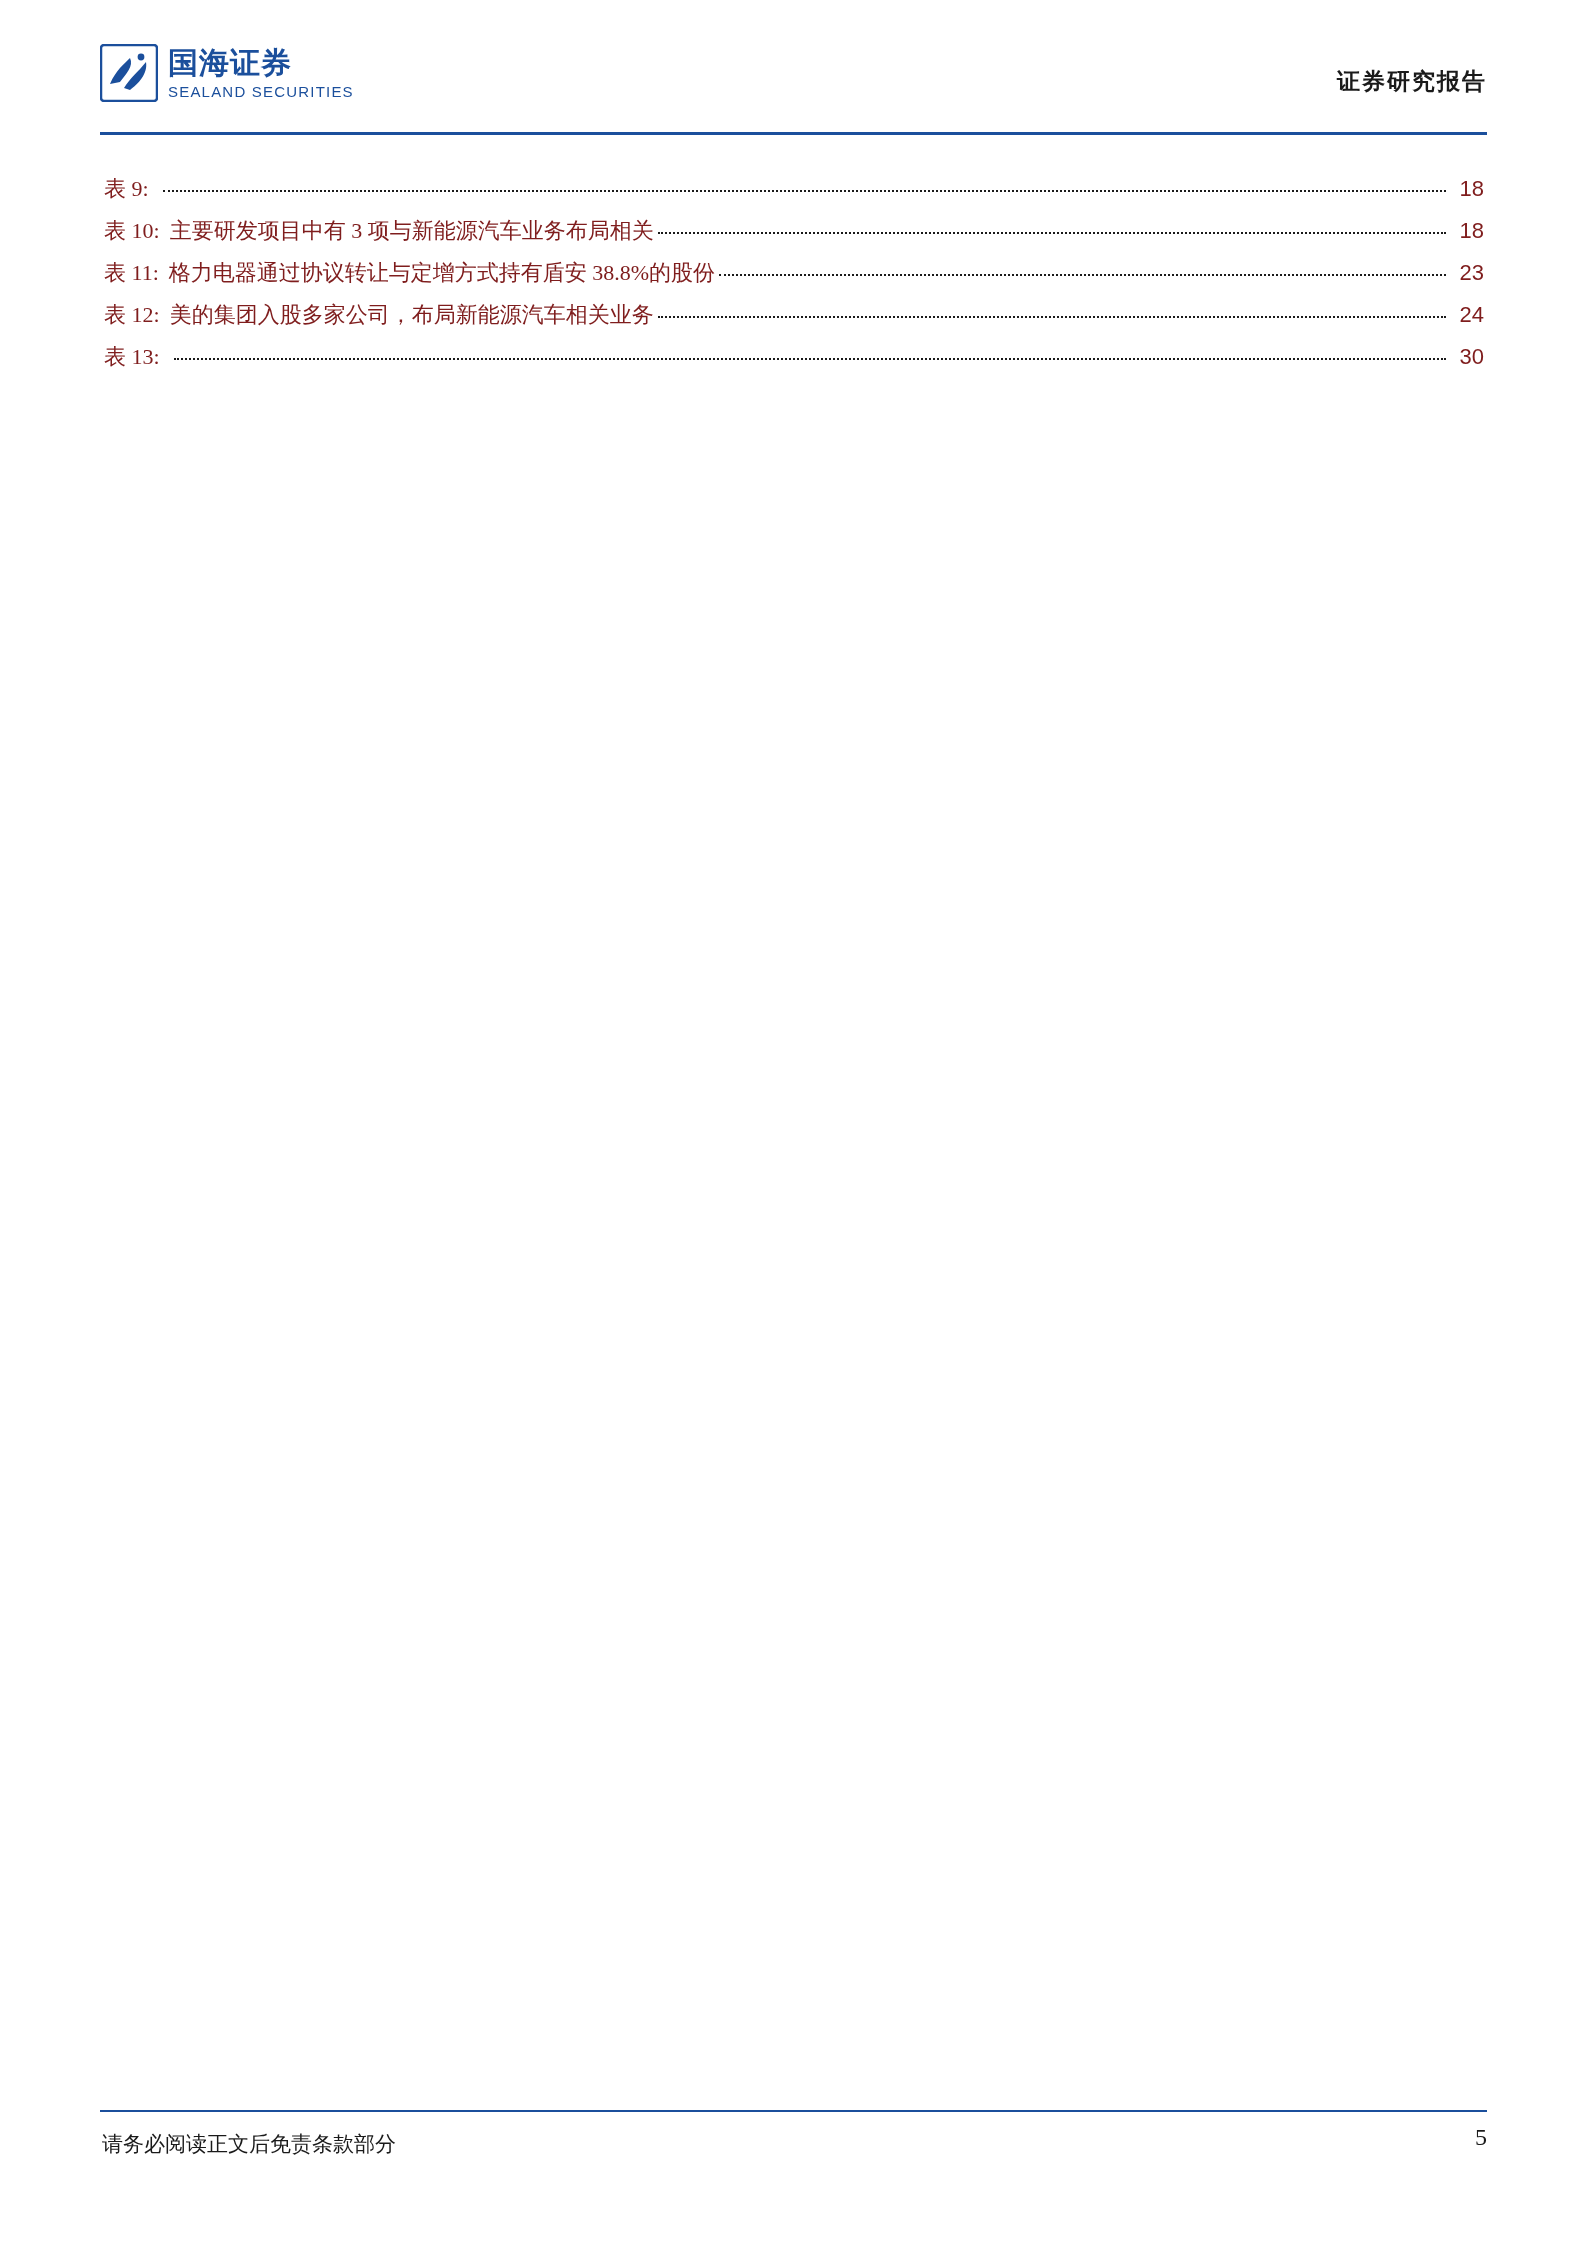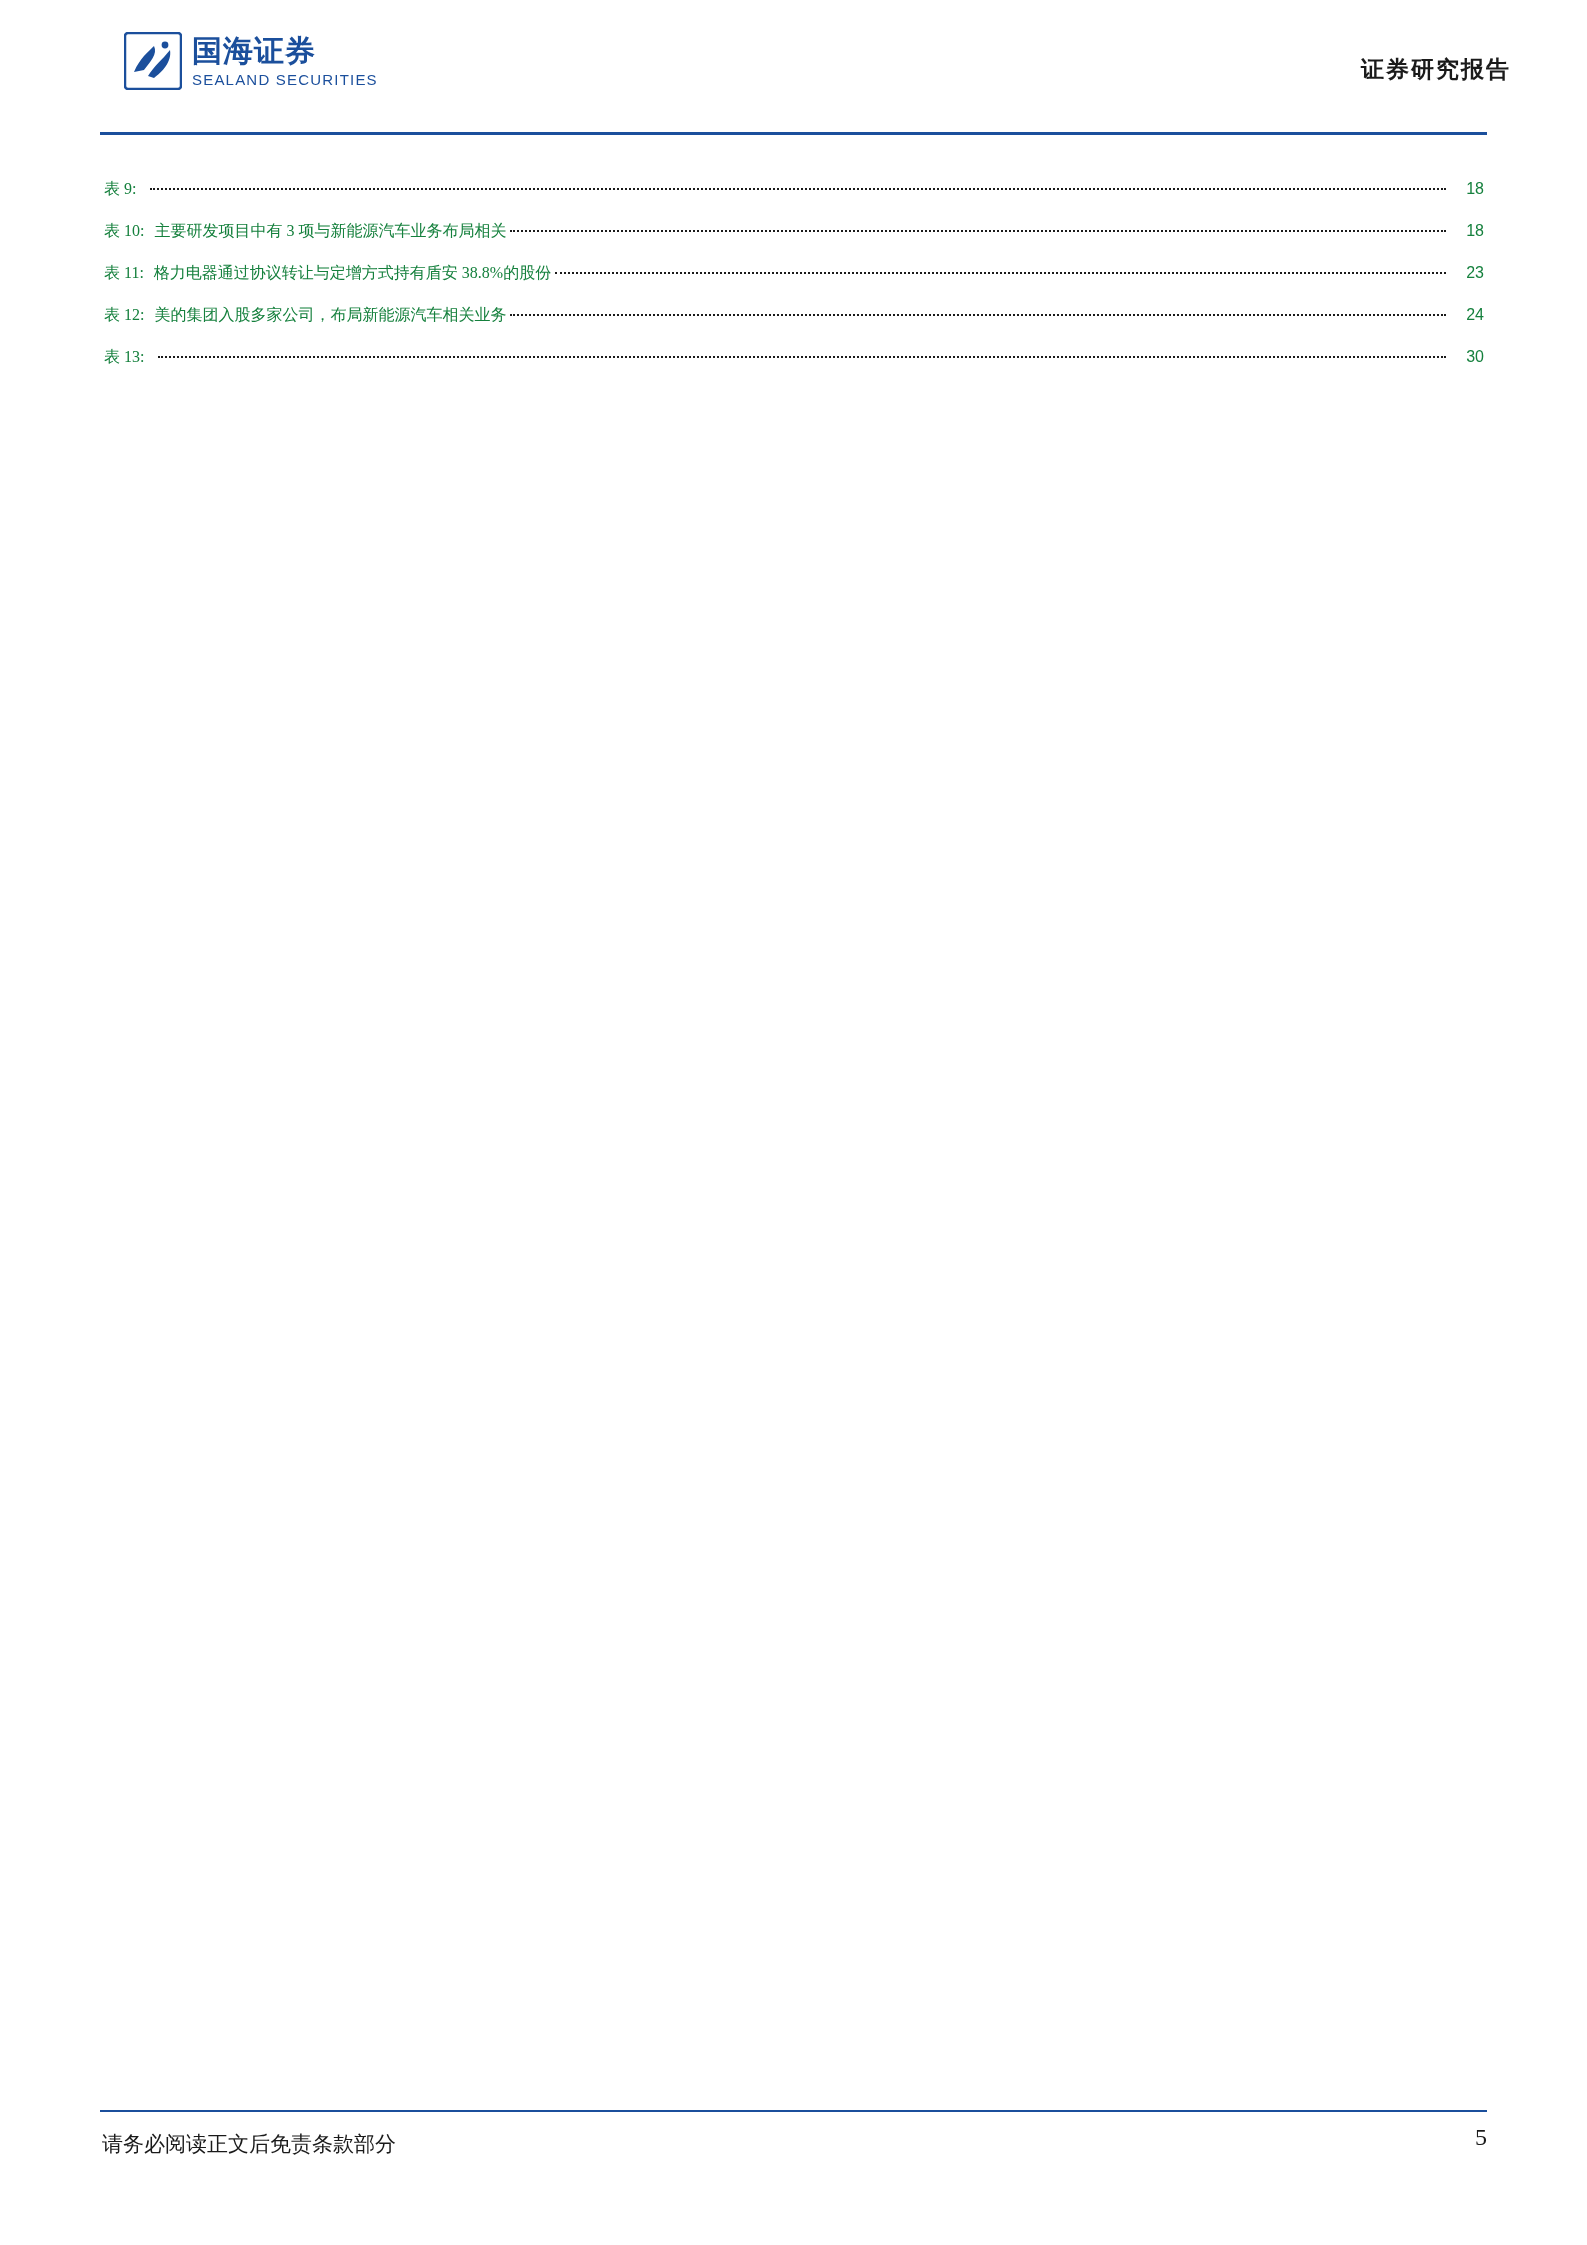--- a/index.html
+++ b/index.html
@@ -16,24 +16,23 @@
     height: 2245px;
     background: #ffffff;
     margin: 0 auto;
     overflow: hidden;
   }
 
   
   .header {
     position: absolute;
     left: 100px;
-    top: 32px;
+    top: 44px;
     width: 1387px;
     height: 82px;
-    margin-left: 24px;
   }
   .logo-wrap {
     position: absolute;
     left: 0;
     top: 0;
     display: flex;
     align-items: center;
     gap: 10px;
   }
   .logo-mark {
@@ -83,22 +82,22 @@
   
   .toc {
     position: absolute;
     left: 104px;
     top: 168px;
     width: 1380px;
   }
   .toc-row {
     display: flex;
     align-items: baseline;
-    font-size: 16px;
-    color: #15803d;
+    font-size: 22px;
+    color: #7f1d1d;
     line-height: 42px;
     white-space: nowrap;
     font-family: "Liberation Serif", serif;
   }
   .toc-label {
     flex: 0 0 auto;
     padding-right: 10px;
     font-family: "Liberation Serif", serif;
   }
   .toc-title {

